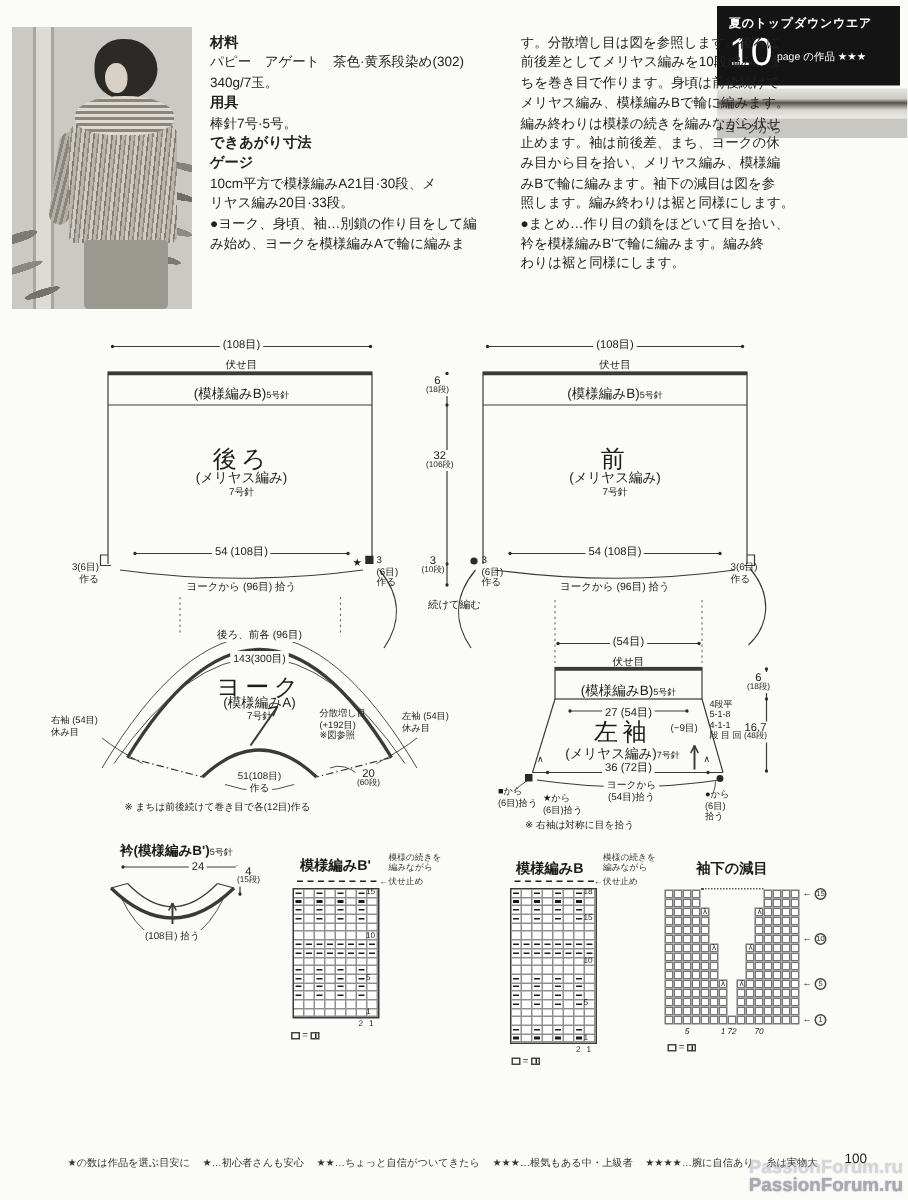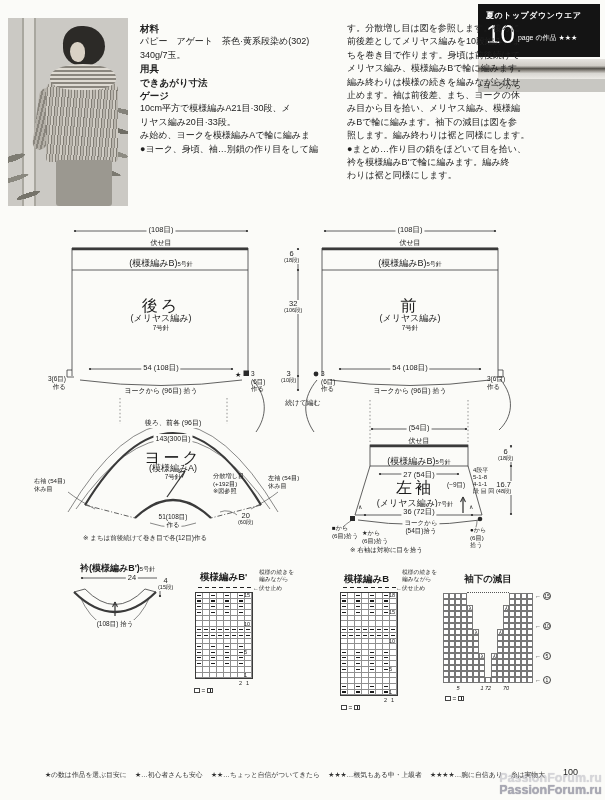--- a/index.html
+++ b/index.html
@@ -103,26 +103,27 @@
   </div>
 </div>
 <div class="yarnstrip"></div>
 <div class="yarnlabel">ヨークから</div>
 
 <div class="info-col" style="left:140px;top:22px;width:205px">
   <div class="hd tl">材料</div>
   <div class="tl">パピー　アゲート　茶色·黄系段染め(302)</div>
   <div class="tl">340g/7玉。</div>
   <div class="hd tl">用具</div>
+  <div class="tl">棒針7号·5号。</div>
   <div class="hd tl">できあがり寸法</div>
   <div class="hd tl">ゲージ</div>
   <div class="tl">10cm平方で模様編みA21目·30段、メ</div>
   <div class="tl">リヤス編み20目·33段。</div>
+  <div class="tl">●ヨーク、身頃、袖…別鎖の作り目をして編</div>
   <div class="tl">み始め、ヨークを模様編みAで輪に編みま</div>
-  <div class="tl">●ヨーク、身頃、袖…別鎖の作り目をして編</div>
 </div>
 <div class="info-col" style="left:347px;top:22px;width:130px">
     <div class="tl">す。分散増し目は図を参照します。後ろに</div>
     <div class="tl">前後差としてメリヤス編みを10段編み、ま</div>
     <div class="tl">ちを巻き目で作ります。身頃は前後続けて</div>
     <div class="tl">メリヤス編み、模様編みBで輪に編みます。</div>
     <div class="tl">編み終わりは模様の続きを編みながら伏せ</div>
     <div class="tl">止めます。袖は前後差、まち、ヨークの休</div>
     <div class="tl">み目から目を拾い、メリヤス編み、模様編</div>
     <div class="tl">みBで輪に編みます。袖下の減目は図を参</div>

